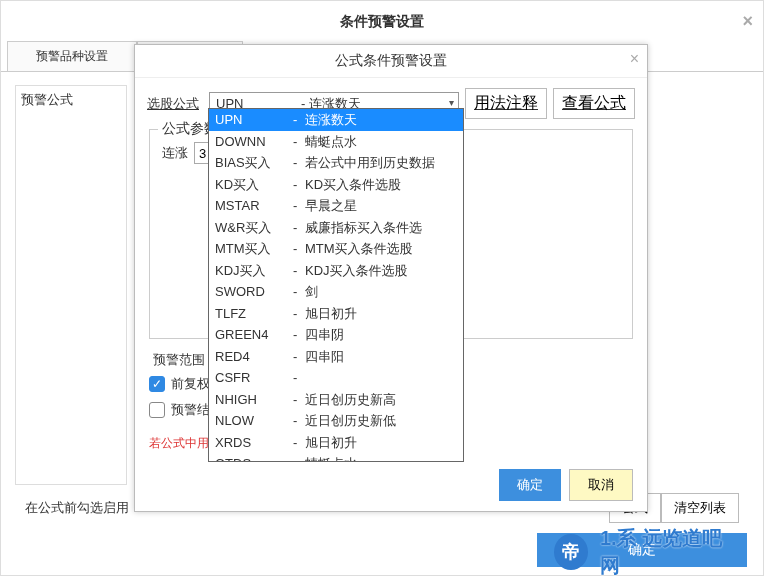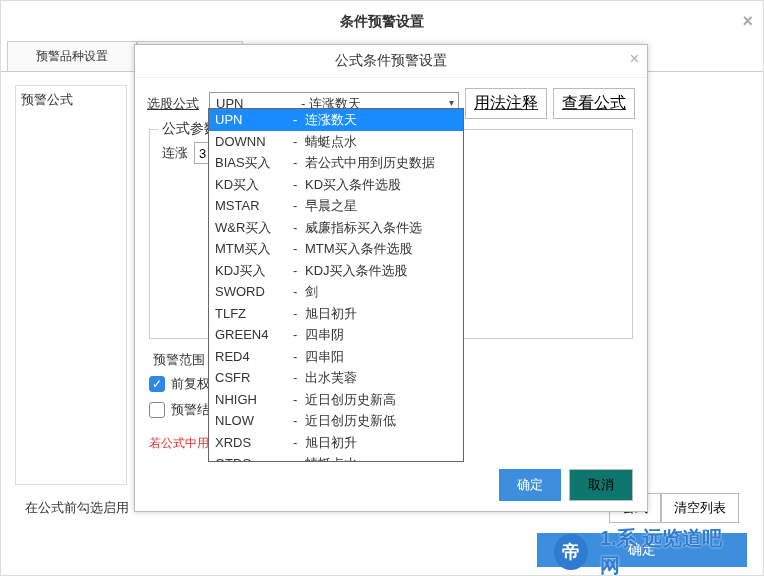--- a/index.html
+++ b/index.html
@@ -34,21 +34,21 @@
 .param-row { display: flex; align-items: center; gap: 6px; }
 .param-input { border: 1px solid #aaa; width: 36px; height: 22px; padding: 0 4px; font-size: 13px; }
 .scope-label { margin: 12px 0 6px 18px; font-size: 13px; }
 .checks { margin-left: 14px; display: flex; flex-direction: column; gap: 8px; }
 .cb-row { display: flex; align-items: center; gap: 6px; font-size: 13px; }
 .cb { width: 16px; height: 16px; border: 1px solid #888; border-radius: 3px; display: inline-flex; align-items: center; justify-content: center; }
 .cb.checked { background: #2f89e3; border-color: #2f89e3; color: #fff; font-size: 12px; }
 .warn-text { color: #d33; font-size: 12px; margin: 16px 0 0 14px; }
 .inner-buttons { position: absolute; right: 14px; bottom: 10px; display: flex; gap: 8px; }
 .btn-blue { background: #3d8fde; color: #fff; border: none; padding: 6px 18px; font-size: 13px; cursor: pointer; }
-.btn-plain { background: #0f766e; border: 1px solid #bbb; padding: 6px 18px; font-size: 13px; cursor: pointer; }
+.btn-plain { background: #fef9c3; border: 1px solid #bbb; padding: 6px 18px; font-size: 13px; cursor: pointer; }
 
 .dropdown-list { position: absolute; left: 208px; top: 108px; width: 256px; height: 354px; border: 1px solid #666; background: #fff; z-index: 10; overflow: hidden; }
 .dd-item { display: flex; padding: 1px 6px; font-size: 13px; line-height: 19.5px; cursor: pointer; }
 .dd-item.selected { background: #1a8cff; color: #fff; }
 .dd-code { width: 78px; }
 .dd-dash { width: 12px; }
 .dd-name { flex: 1; }
 </style>
 </head>
 <body>
@@ -172,21 +172,20 @@
       <span class="dd-name">四串阴</span>
     </div>
     <div class="dd-item">
       <span class="dd-code">RED4</span>
       <span class="dd-dash">-</span>
       <span class="dd-name">四串阳</span>
     </div>
     <div class="dd-item">
       <span class="dd-code">CSFR</span>
       <span class="dd-dash">-</span>
-      <span class="dd-name">出水芙蓉</span>
     </div>
     <div class="dd-item">
       <span class="dd-code">NHIGH</span>
       <span class="dd-dash">-</span>
       <span class="dd-name">近日创历史新高</span>
     </div>
     <div class="dd-item">
       <span class="dd-code">NLOW</span>
       <span class="dd-dash">-</span>
       <span class="dd-name">近日创历史新低</span>

